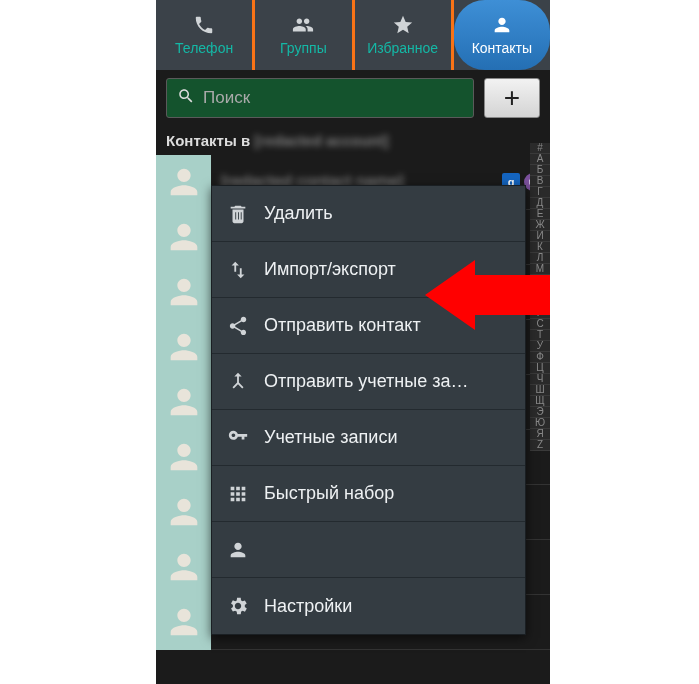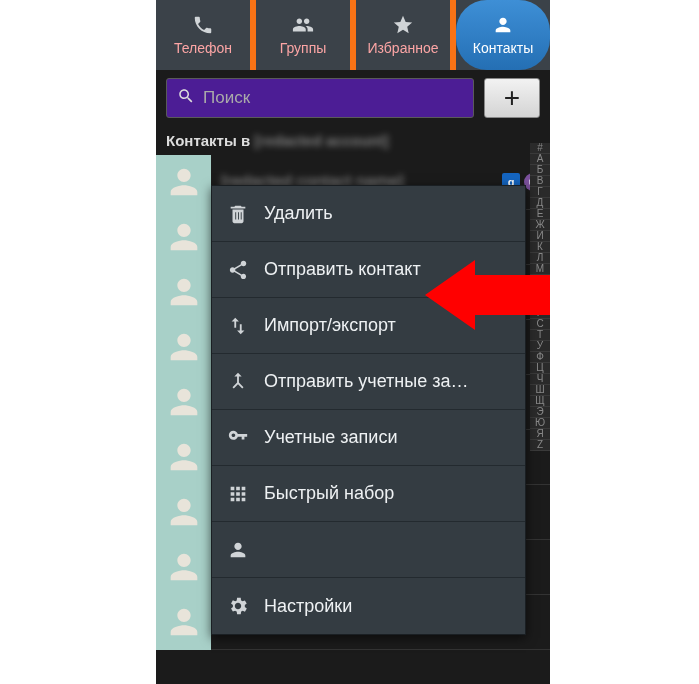--- a/index.html
+++ b/index.html
@@ -25,24 +25,24 @@
     width: 100%;
     height: 70px;
     background: #3b4249;
   }
   .tab {
     flex: 1;
     display: flex;
     flex-direction: column;
     align-items: center;
     justify-content: center;
-    color: #fca5a5;
+    color: #14b8a6;
     font-size: 14px;
     gap: 4px;
-    border-right: 6px solid #f97316;
+    border-right: 3px solid #f97316;
   }
   .tab:last-child { border-right: none; }
   .tab.active {
     background: linear-gradient(#3e8fd6, #246fb4);
     color: #fff;
     border-radius: 31px;
   }
   .tab svg { width: 24px; height: 24px; fill: #d8dde2; }
   .tab.active svg { fill: #fff; }
 
@@ -51,21 +51,21 @@
     display: flex;
     gap: 10px;
     padding: 8px 10px;
     background: #1b1b1b;
   }
   .search-box {
     flex: 1;
     height: 40px;
     border: 1px solid #5a5a5a;
     border-radius: 3px;
-    background: #4c1d95;
+    background: #14532d;
     display: flex;
     align-items: center;
     padding: 0 10px;
     color: #aaa;
     font-size: 17px;
     gap: 8px;
   }
   .search-box svg { width: 18px; height: 18px; fill: #ddd; }
   .add-btn {
     width: 56px;
@@ -324,32 +324,32 @@
         <span class="menu-icon">
             <svg viewBox="0 0 24 24">
               <path d="M6 7h12v13c0 1.1-.9 2-2 2H8c-1.1 0-2-.9-2-2V7zm3-4h6l1 1h4v2H4V4h4l1-1zM9 10v8h1v-8H9zm3 0v8h1v-8h-1zm3 0v8h1v-8h-1z"></path>
             </svg>
           </span>
         <span>Удалить</span>
       </div>
       <div class="menu-item">
         <span class="menu-icon">
             <svg viewBox="0 0 24 24">
+              <path d="M9 3L5 7h3v7h2V7h3L9 3zm6 18l4-4h-3v-7h-2v7h-3l4 4z"></path>
+            </svg>
+          </span>
+        <span>Импорт/экспорт</span>
+      </div>
+      <div class="menu-item">
+        <span class="menu-icon">
+            <svg viewBox="0 0 24 24">
               <path d="M18 16c-.8 0-1.5.3-2 .8l-7-4.1c.1-.2.1-.5.1-.7s0-.5-.1-.7l7-4.1c.5.5 1.2.8 2 .8 1.7 0 3-1.3 3-3s-1.3-3-3-3-3 1.3-3 3c0 .2 0 .5.1.7l-7 4.1c-.5-.5-1.2-.8-2-.8-1.7 0-3 1.3-3 3s1.3 3 3 3c.8 0 1.5-.3 2-.8l7 4.1c-.1.2-.1.4-.1.7 0 1.6 1.3 2.9 2.9 2.9s2.9-1.3 2.9-2.9S19.6 16 18 16z"></path>
             </svg>
           </span>
         <span>Отправить контакт</span>
-      </div>
-      <div class="menu-item">
-        <span class="menu-icon">
-            <svg viewBox="0 0 24 24">
-              <path d="M9 3L5 7h3v7h2V7h3L9 3zm6 18l4-4h-3v-7h-2v7h-3l4 4z"></path>
-            </svg>
-          </span>
-        <span>Импорт/экспорт</span>
       </div>
       <div class="menu-item">
         <span class="menu-icon">
             <svg viewBox="0 0 24 24">
               <path d="M12 2l4 4h-3v6.6l5 5L16.6 19 12 14.4 7.4 19 6 17.6l5-5V6H8l4-4z"></path>
             </svg>
           </span>
         <span>Отправить учетные за…</span>
       </div>
       <div class="menu-item">

